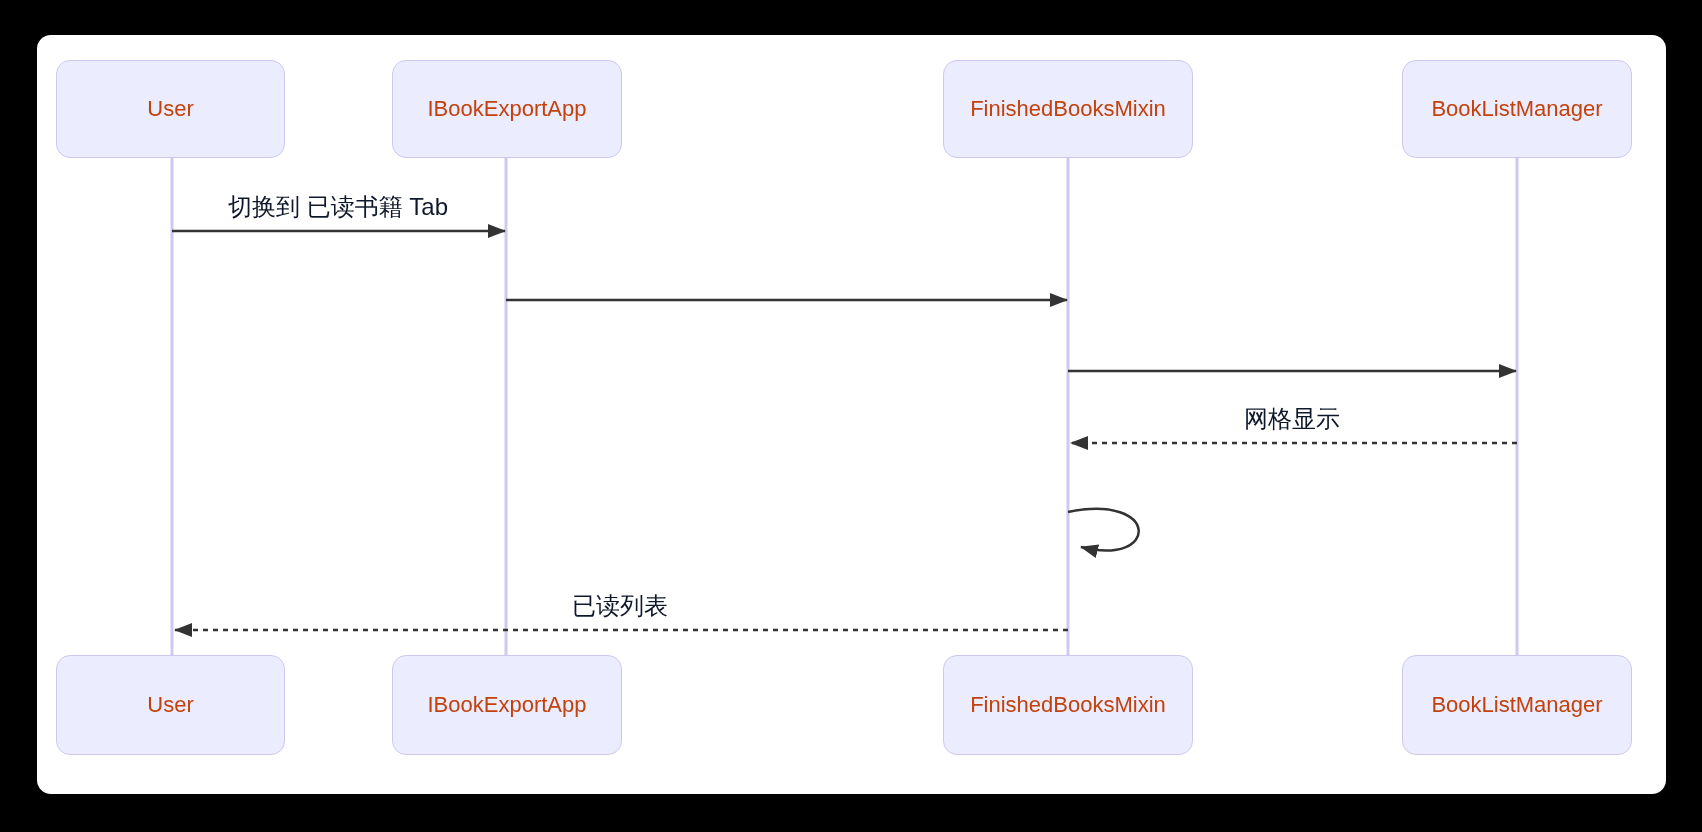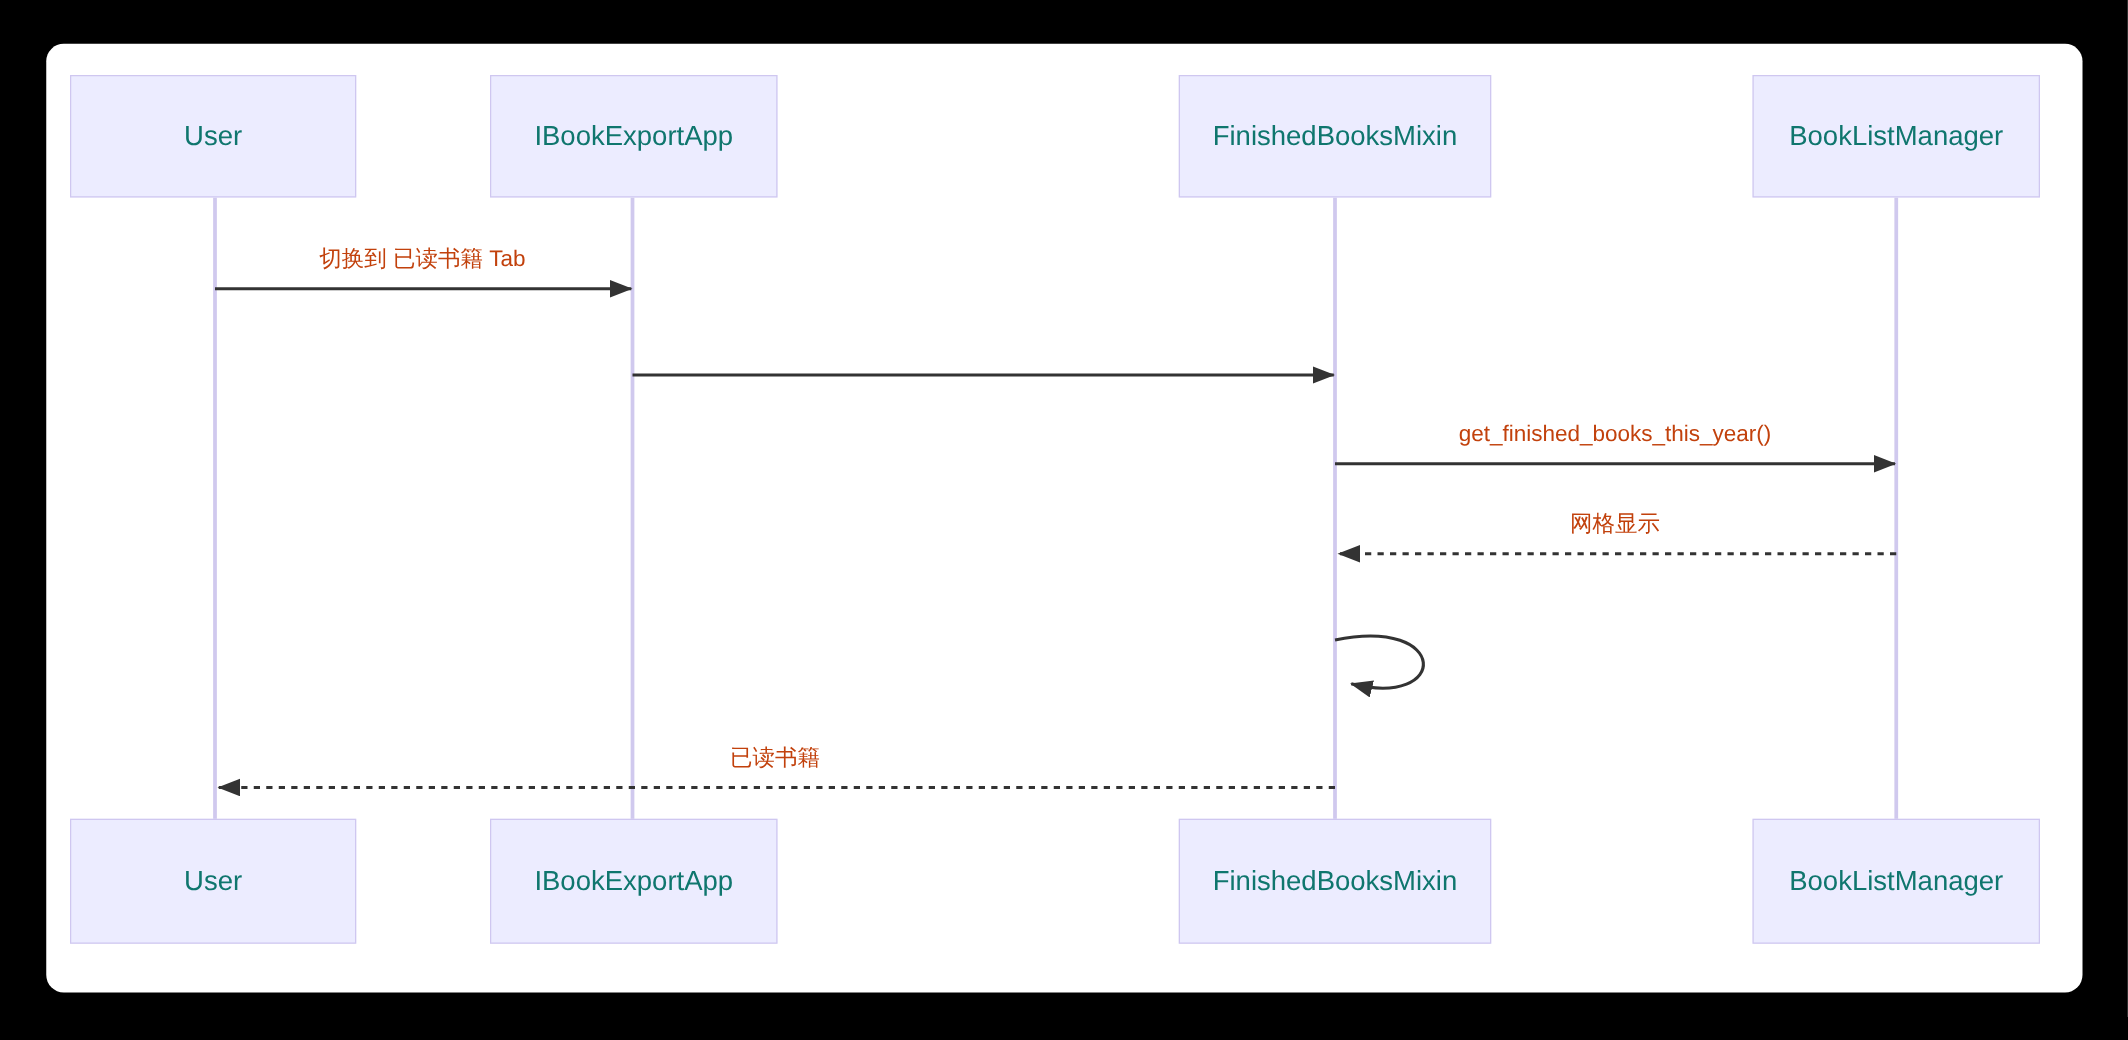--- a/index.html
+++ b/index.html
@@ -42,34 +42,34 @@
     stroke-width: 2.5px;
     fill: none;
   }
   .msg-line.dashed {
     stroke-dasharray: 5,5;
   }
   .actor {
     position: absolute;
     background: #ECECFF;
     border: 1.5px solid #CFC7F0;
-    border-radius: 0;
+    border-radius: 14px;
     display: flex;
     align-items: center;
     justify-content: center;
     font-size: 22px;
-    color: #0f766e;
+    color: #c2410c;
     box-sizing: border-box;
   }
   .msg-label {
     position: absolute;
     transform: translateX(-50%);
-    font-size: 18px;
+    font-size: 24px;
     line-height: 28px;
-    color: #c2410c;
+    color: #0f172a;
     white-space: nowrap;
     text-align: center;
   }
 </style>
 </head>
 <body>
 
 <div class="stage">
   <div class="canvas">
 
@@ -113,18 +113,17 @@
       <span>IBookExportApp</span>
     </div>
     <div class="actor" style="left:906px; top:620px; width:250px; height:100px;">
       <span>FinishedBooksMixin</span>
     </div>
     <div class="actor" style="left:1365px; top:620px; width:230px; height:100px;">
       <span>BookListManager</span>
     </div>
 
     <div class="msg-label" style="left:301px; top:158px;">切换到 已读书籍 Tab</div>
-    <div class="msg-label" style="left:1255px; top:298px;">get_finished_books_this_year()</div>
     <div class="msg-label" style="left:1255px; top:370px;">网格显示</div>
-    <div class="msg-label" style="left:583px; top:557px;">已读书籍</div>
+    <div class="msg-label" style="left:583px; top:557px;">已读列表</div>
 
   </div>
 </div>
 
 </body></html>

